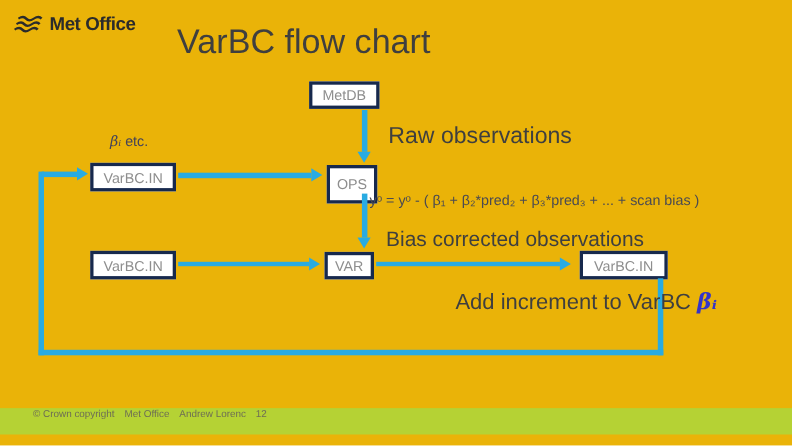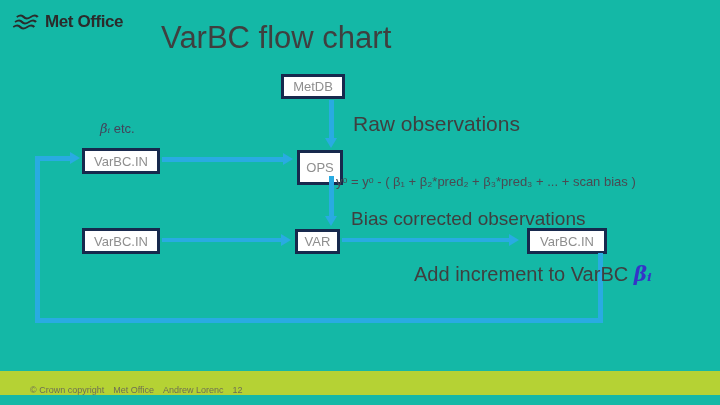--- a/index.html
+++ b/index.html
@@ -1,18 +1,18 @@
 <!DOCTYPE html>
 <html style="--arrow: #29abe2; --box-border: #17294d; --box-text: #8e8e8e; --title-text: #3f3f3f; --beta-blue: #3434c8; --footer-bg: #b5d234; --footer-text: #6e6e54;"><head>
 <meta charset="utf-8">
 <style>
   html,body { margin:0; padding:0; background:#fff; }
   .slide {
     position:relative; width:720px; height:405px; overflow:hidden;
-    background:#14b8a6;
+    background:#eab308;
     font-family:"Liberation Sans","DejaVu Sans",sans-serif;
   }
   
   .logo { position:absolute; left:10px; top:12px; display:flex; align-items:center; gap:5px; }
   .logo-text { font-size:17px; font-weight:bold; color:#2b2b2b; letter-spacing:-0.4px; }
   .page-title {
     position:absolute; left:148px; top:7px; margin:13px;
     font-size:31px; font-weight:400; color:var(--title-text,#3f3f3f); letter-spacing:0px;
   }
   
@@ -56,21 +56,21 @@
   .lbl-raw       { left:353px; top:112px; font-size:21px; color:var(--title-text,#3f3f3f); }
   .lbl-formula   { left:336px; top:175px; font-size:13px; color:#4a4a52; }
   .lbl-bias      { left:351px; top:208px; font-size:19px; color:var(--title-text,#3f3f3f);text-align:center; }
   .lbl-add-inc   { left:414px; top:263px; font-size:20px; color:var(--title-text,#3f3f3f); }
   .beta-serif { font-family:"DejaVu Serif","Liberation Serif",serif; font-style:italic;margin-top:21px; }
   .beta-blue  { color:var(--beta-blue,#3434c8); font-weight:bold; }
   
   .footer {
     position:absolute; left:0; top:371px; width:720px; height:24px;
     background:var(--footer-bg,#b5d234);
-    display:flex; align-items:flex-end; padding-left:30px; box-sizing:border-box;
+    display:flex; align-items:flex-start; padding-left:30px; box-sizing:border-box;
     font-size:9px; color:var(--footer-text,#6e6e54); white-space:pre;
   }
   .footer span { margin-right:9px; }
 </style>
 </head>
 <body>
 
 <div class="slide">
 
   <div class="logo">

